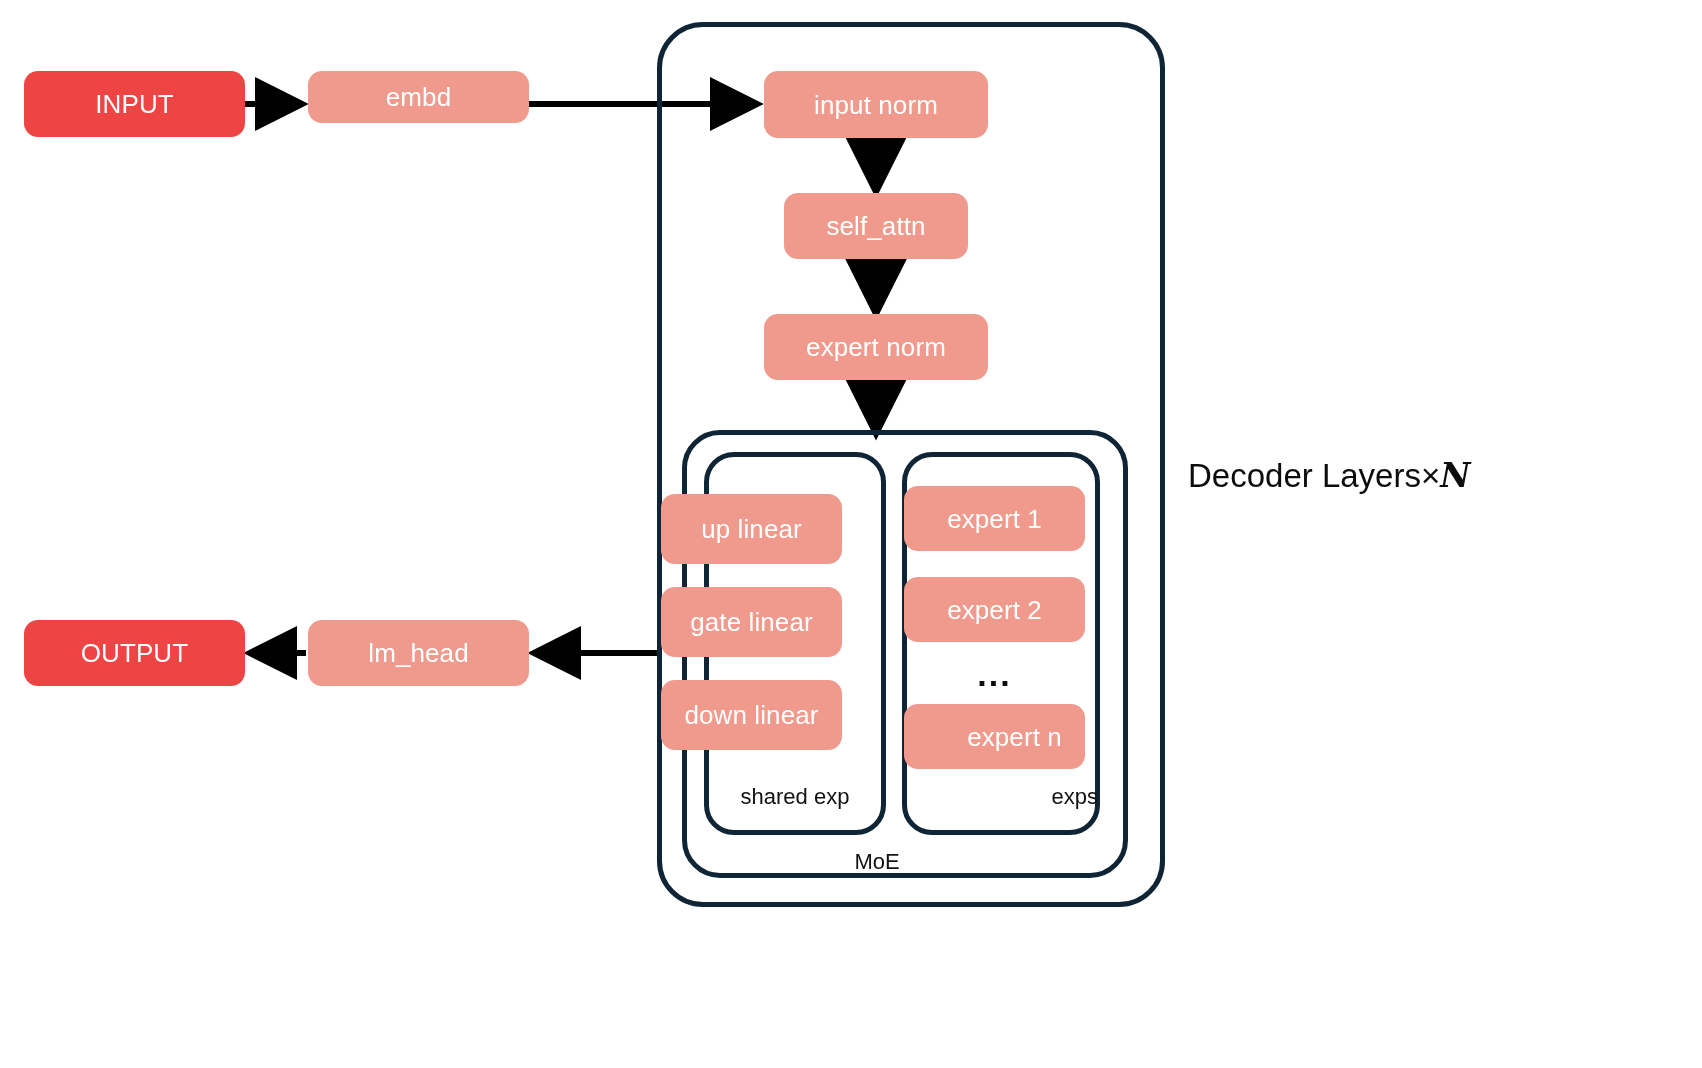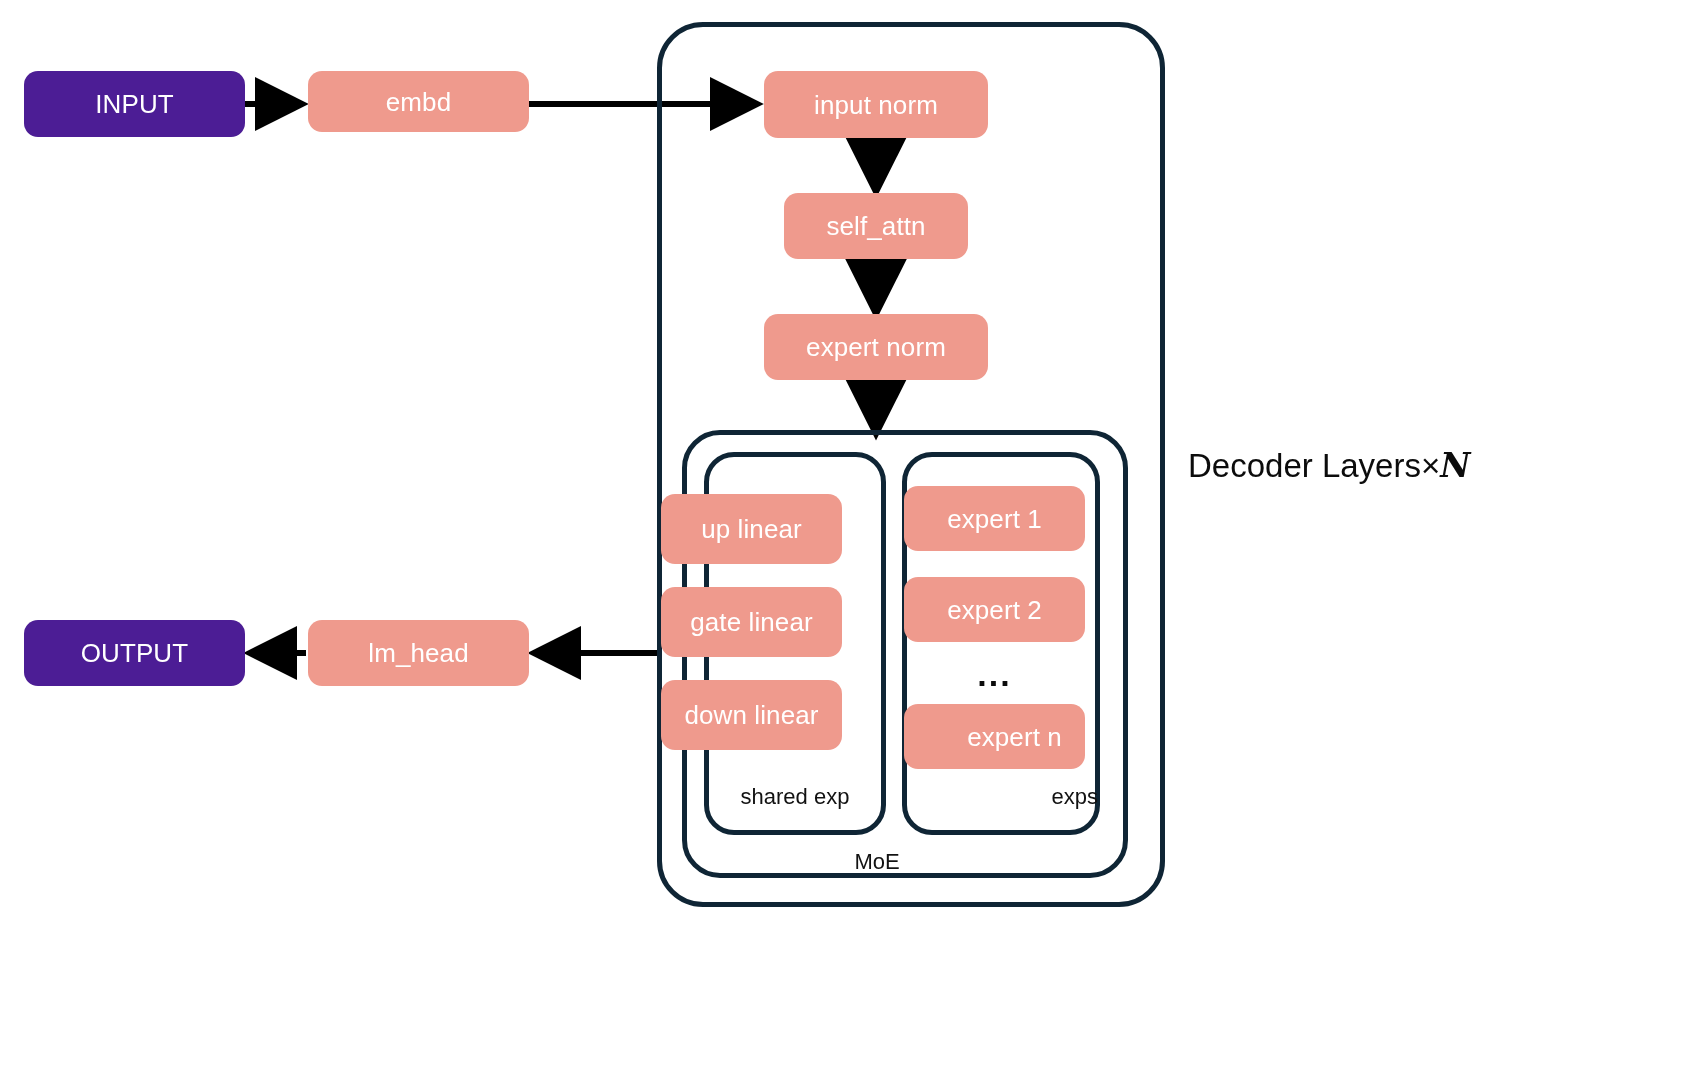--- a/index.html
+++ b/index.html
@@ -18,21 +18,21 @@
     border:5px solid #0f2troubleshoot;
     border-radius:14px;
     color:#ffffff;
     font-size:26px;
     letter-spacing:.1px;
     line-height:1;
     user-select:none;
   }
   .node{border-color:#0f2535;}
   .node.salmon{background:#ef9a8d;}
-  .node.blue{background:#4c1d95;}
+  .node.blue{background:#ef4444;}
 
   .group{
     position:absolute;
     box-sizing:border-box;
     border:5px solid #0f2535;
     background:transparent;
   }
   .group.decoder{border-radius:46px;}
   .group.moe{border-radius:38px;}
   .group.col{border-radius:30px;}
@@ -113,21 +113,21 @@
   <div class="group moe" style="left:682px;top:430px;width:446px;height:448px;"></div>
 
   <div class="group col" style="left:704px;top:452px;width:182px;height:383px;"></div>
 
   <div class="group col" style="left:902px;top:452px;width:198px;height:383px;"></div>
 
   <div class="node blue" style="left:24px;top:71px;width:221px;height:66px;">
     <span>INPUT</span>
   </div>
 
-  <div class="node salmon" style="left:308px;top:71px;width:221px;height:61px;">
+  <div class="node salmon" style="left:308px;top:71px;width:221px;height:52px;">
     <span>embd</span>
   </div>
 
   <div class="node salmon" style="left:764px;top:71px;width:224px;height:67px;">
     <span>input norm</span>
   </div>
 
   <div class="node salmon" style="left:784px;top:193px;width:184px;height:66px;">
     <span>self_attn</span>
   </div>
@@ -169,17 +169,17 @@
   <div class="glabel" style="left:782px;top:851px;width:190px;text-align:center;">MoE</div>
 
   <div class="node blue" style="left:24px;top:620px;width:221px;height:66px;">
     <span>OUTPUT</span>
   </div>
 
   <div class="node salmon" style="left:308px;top:620px;width:221px;height:66px;">
     <span>lm_head</span>
   </div>
 
-  <div class="side-label" style="left:1188px;top:449px;">
+  <div class="side-label" style="left:1188px;top:459px;">
     <span>Decoder Layers×</span><span class="n">N</span>
   </div>
 
 </div>
 
 </body></html>

